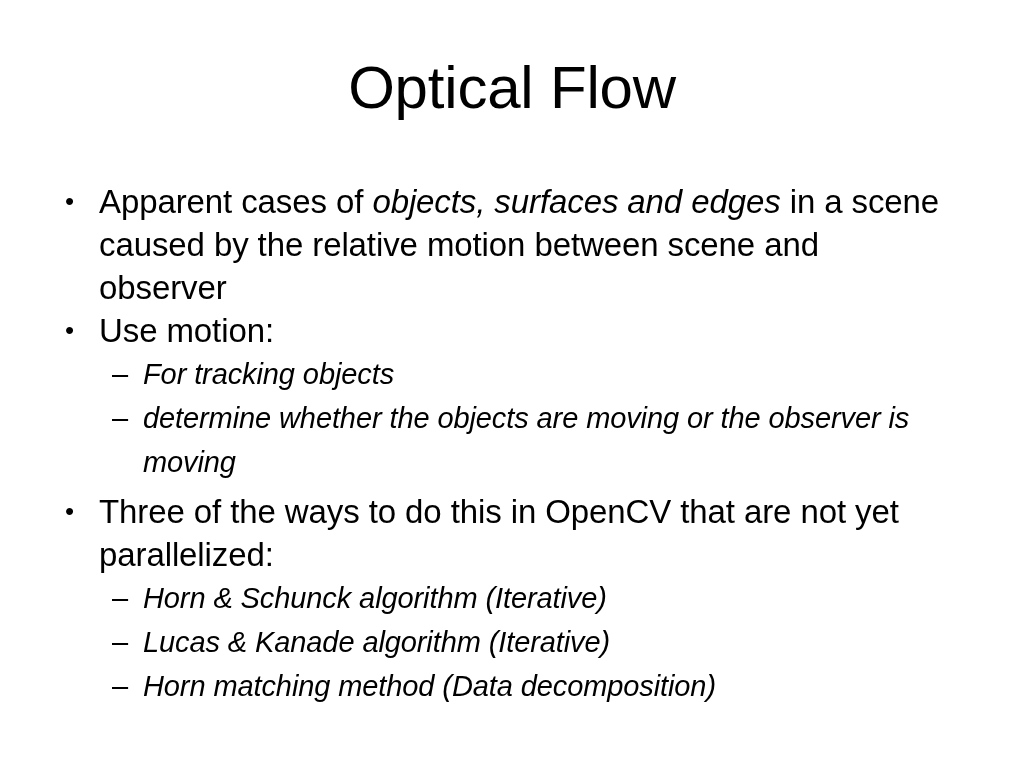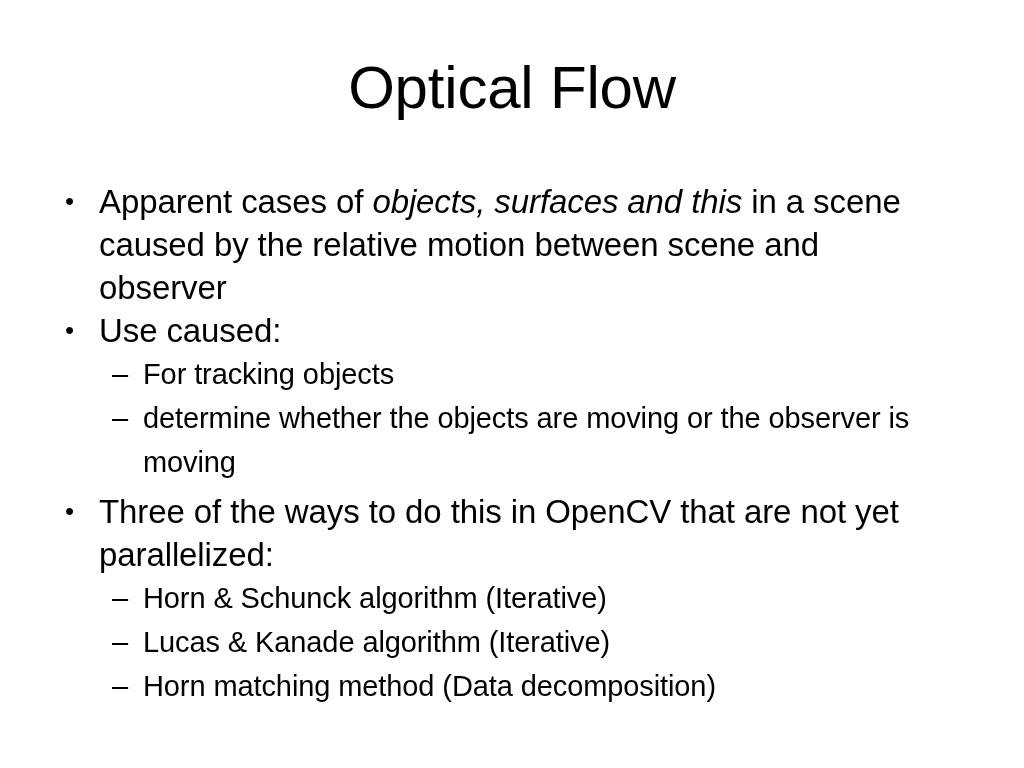--- a/index.html
+++ b/index.html
@@ -86,45 +86,46 @@
   .bullet-l2 .marker {
     flex: 0 0 auto;
     width: 31px;
     text-align: left;
     font-size: 29px;
     line-height: 44px;
   }
   .bullet-l2 .btext {
     flex: 1 1 auto;
     max-width: 790px;
+    font-style: italic;
   }
 
   .spacer-sm { height: 6px; }
 
   em.ital {
     font-style: italic;
   }
 </style>
 </head>
 <body>
 
 <div class="slide">
 
   <div class="slide-title">Optical Flow</div>
 
   <div class="slide-body">
 
     <div class="bullet-l1">
       <span class="marker">•</span>
-      <span class="btext"><span>Apparent cases of </span><em class="ital">objects, surfaces and this</em><span> in a scene caused by the relative motion between scene and observer</span></span>
+      <span class="btext"><span>Apparent cases of </span><em class="ital">objects, surfaces and edges</em><span> in a scene caused by the relative motion between scene and observer</span></span>
     </div>
 
     <div class="bullet-l1">
       <span class="marker">•</span>
-      <span class="btext">Use caused:</span>
+      <span class="btext">Use motion:</span>
     </div>
 
     <div class="bullet-l2">
       <span class="marker">–</span>
       <span class="btext">For tracking objects</span>
     </div>
 
     <div class="bullet-l2">
       <span class="marker">–</span>
       <span class="btext">determine whether the objects are moving or the observer is moving</span>

